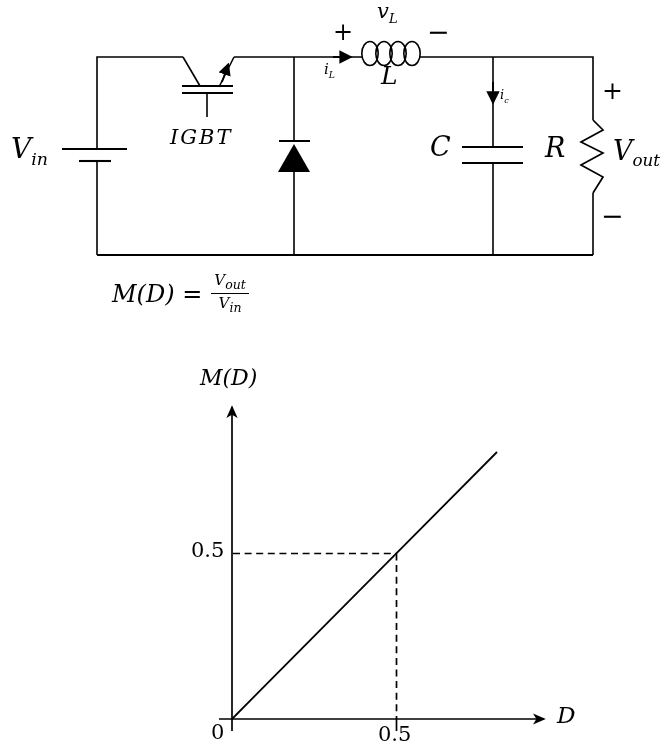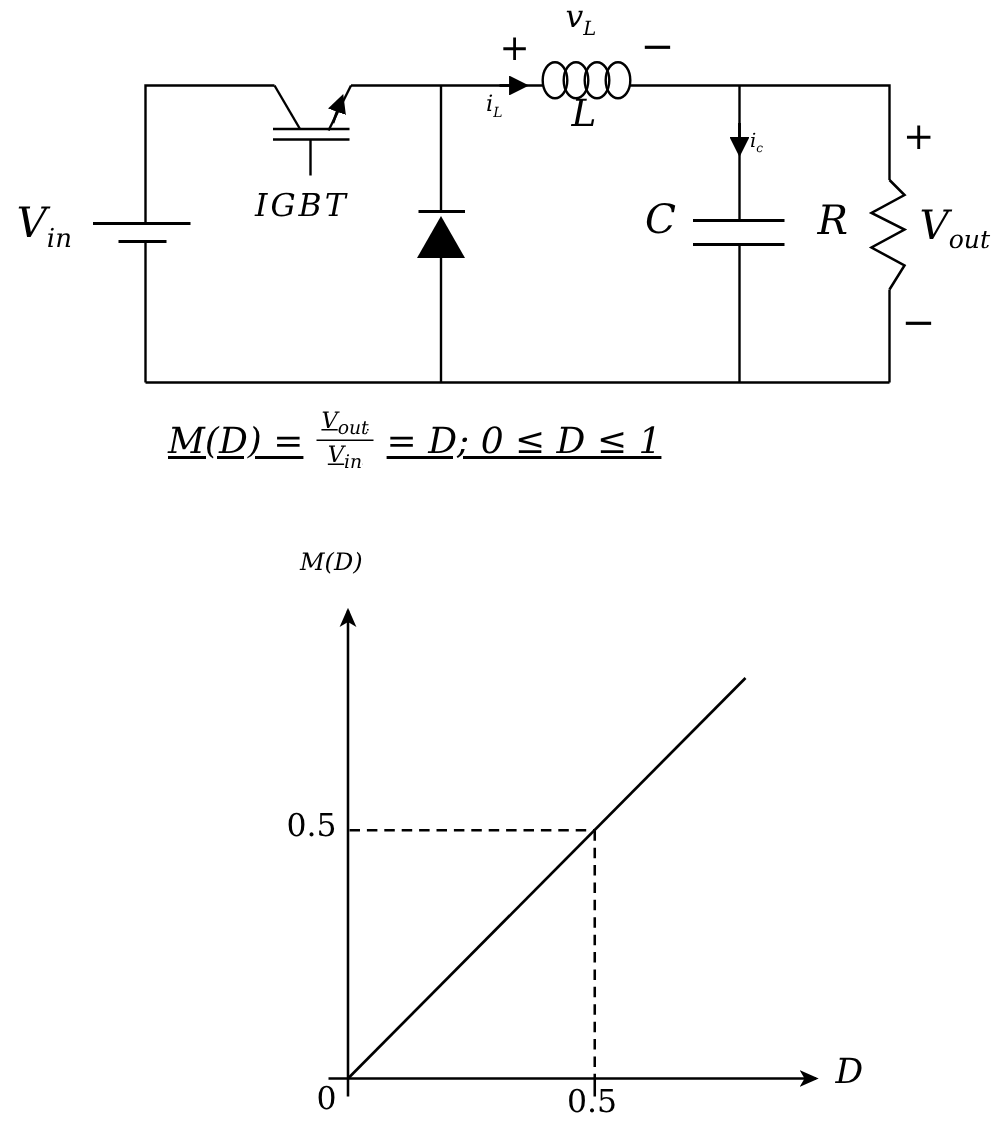--- a/index.html
+++ b/index.html
@@ -18,21 +18,20 @@
     font-style:italic;
     line-height:1;
     color:#000;
   }
   .sign{font-style:normal;}
   .lbl sub{font-size:0.62em;font-style:italic;}
   .formula{
     position:absolute;left:112px;top:272px;
     display:flex;align-items:center;gap:9px;
     font:italic 24px "DejaVu Serif","Liberation Serif",serif;
-    text-decoration:underline;
   }
   .frac{
     display:inline-flex;flex-direction:column;align-items:center;
     font-size:15px;line-height:1.15;font-style:italic;
   }
   .frac .num{border-bottom:1.5px solid #000;padding:0 3px 1px 3px;}
   .frac .den{padding-top:1px;}
   .tick-label{font-style:normal;}
 </style>
 </head>
@@ -132,22 +131,21 @@
   <div class="lbl sign" style="left:602px;top:78px;font-size:25px;">+</div>
   <div class="lbl" style="left:613px;top:137px;font-size:27px;"><span>V</span><sub>out</sub></div>
   <div class="lbl sign" style="left:601px;top:202px;font-size:27px;">−</div>
 
   <div class="formula">
     <span>M(D) =</span>
     <span class="frac">
       <span class="num"><span>V</span><sub>out</sub></span>
       <span class="den"><span>V</span><sub>in</sub></span>
     </span>
-    <span>= D; 0 ≤ D ≤ 1</span>
   </div>
 
-  <div class="lbl" style="left:200px;top:367px;font-size:16px;">M(D)</div>
+  <div class="lbl" style="left:200px;top:367px;font-size:22px;">M(D)</div>
   <div class="lbl tick-label" style="left:191px;top:540px;font-size:21px;">0.5</div>
   <div class="lbl tick-label" style="left:211px;top:722px;font-size:21px;">0</div>
   <div class="lbl tick-label" style="left:378px;top:724px;font-size:21px;">0.5</div>
   <div class="lbl" style="left:557px;top:704px;font-size:23px;">D</div>
 
 </div>
 
 </body></html>

